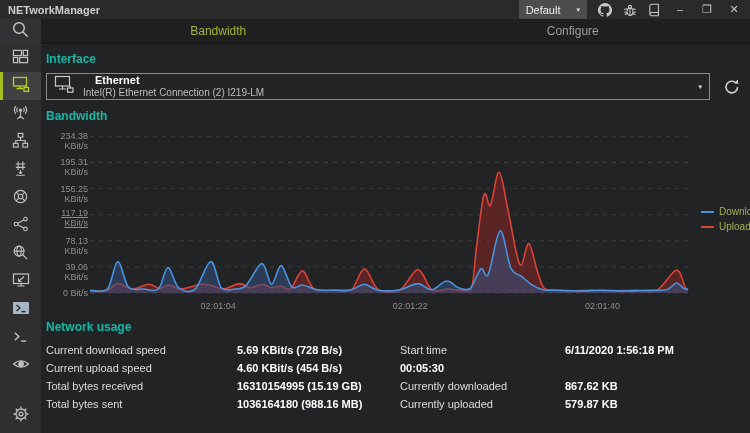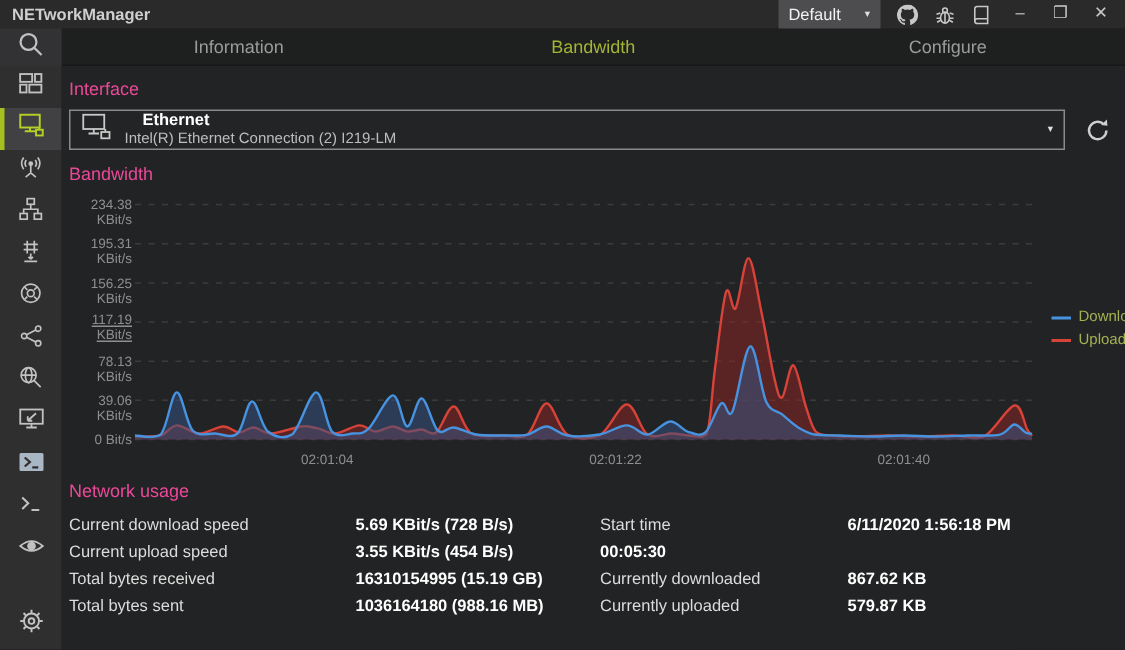--- a/index.html
+++ b/index.html
@@ -44,21 +44,21 @@
   .side-item.selected { background:#414144; color:#b4cf25; }
   .side-item.selected::before {
     content:""; position:absolute; left:0; top:0; bottom:0; width:3px; background:#a6bf1e;
   }
   .side-spacer { flex:1; }
   
   .content {
     position:absolute; top:44px; left:41px; right:0; bottom:0;
     background:#222324; padding:8px 0 0 5px;
   }
-  h2.section { font-size:12px; font-weight:normal; color:#ec4899; margin:0; line-height:14px; }
+  h2.section { font-size:12px; font-weight:bold; color:#14b8a6; margin:0; line-height:14px; }
   .iface-row { display:flex; align-items:center; margin:7px 0 9px 0; }
   .iface-dropdown {
     width:664px; height:27px; border:1px solid #8a8a8a;
     display:flex; align-items:center; padding:0 7px; gap:8px; background:#232425;
   }
   .iface-texts { flex:1; line-height:1.15; }
   .iface-name { font-size:11px; font-weight:bold; color:#ffffff; display:block;margin-left:12px; }
   .iface-desc { font-size:10px; color:#bdbdbd; display:block; }
   .refresh-btn { margin-left:13px; display:flex; color:#cfcfcf; }
   .bw-head { margin-top:4px; }
@@ -109,21 +109,20 @@
           <path d="M1.7 12.7a1.8 1.8 0 0 1 1.8-1.8h8"></path>
         </svg>
     </span>
     <span class="win-btn">–</span>
     <span class="win-btn">❐</span>
     <span class="win-btn">✕</span>
   </div>
 </div>
 
 <div class="tabbar">
-  <div class="tab">Information</div>
   <div class="tab active">Bandwidth</div>
   <div class="tab">Configure</div>
 </div>
 
 <div class="sidebar">
   <div class="side-item side-search">
     <span><svg width="19" height="19" viewBox="0 0 19 19" fill="none" stroke="currentColor" stroke-width="1.5">
           <circle cx="8" cy="8" r="5.3"></circle>
           <path d="M12 12l4.7 4.7"></path>
         </svg></span>
@@ -286,21 +285,21 @@
   <h2 class="section usage-head">Network usage</h2>
 
   <div class="usage-grid">
     <div class="u-col-left">
       <div class="u-row">
         <span class="u-label">Current download speed</span>
         <span class="u-value">5.69 KBit/s (728 B/s)</span>
       </div>
       <div class="u-row">
         <span class="u-label">Current upload speed</span>
-        <span class="u-value">3.55 KBit/s (454 B/s)</span>
+        <span class="u-value">4.60 KBit/s (454 B/s)</span>
       </div>
       <div class="u-row">
         <span class="u-label">Total bytes received</span>
         <span class="u-value">16310154995 (15.19 GB)</span>
       </div>
       <div class="u-row">
         <span class="u-label">Total bytes sent</span>
         <span class="u-value">1036164180 (988.16 MB)</span>
       </div>
     </div>

